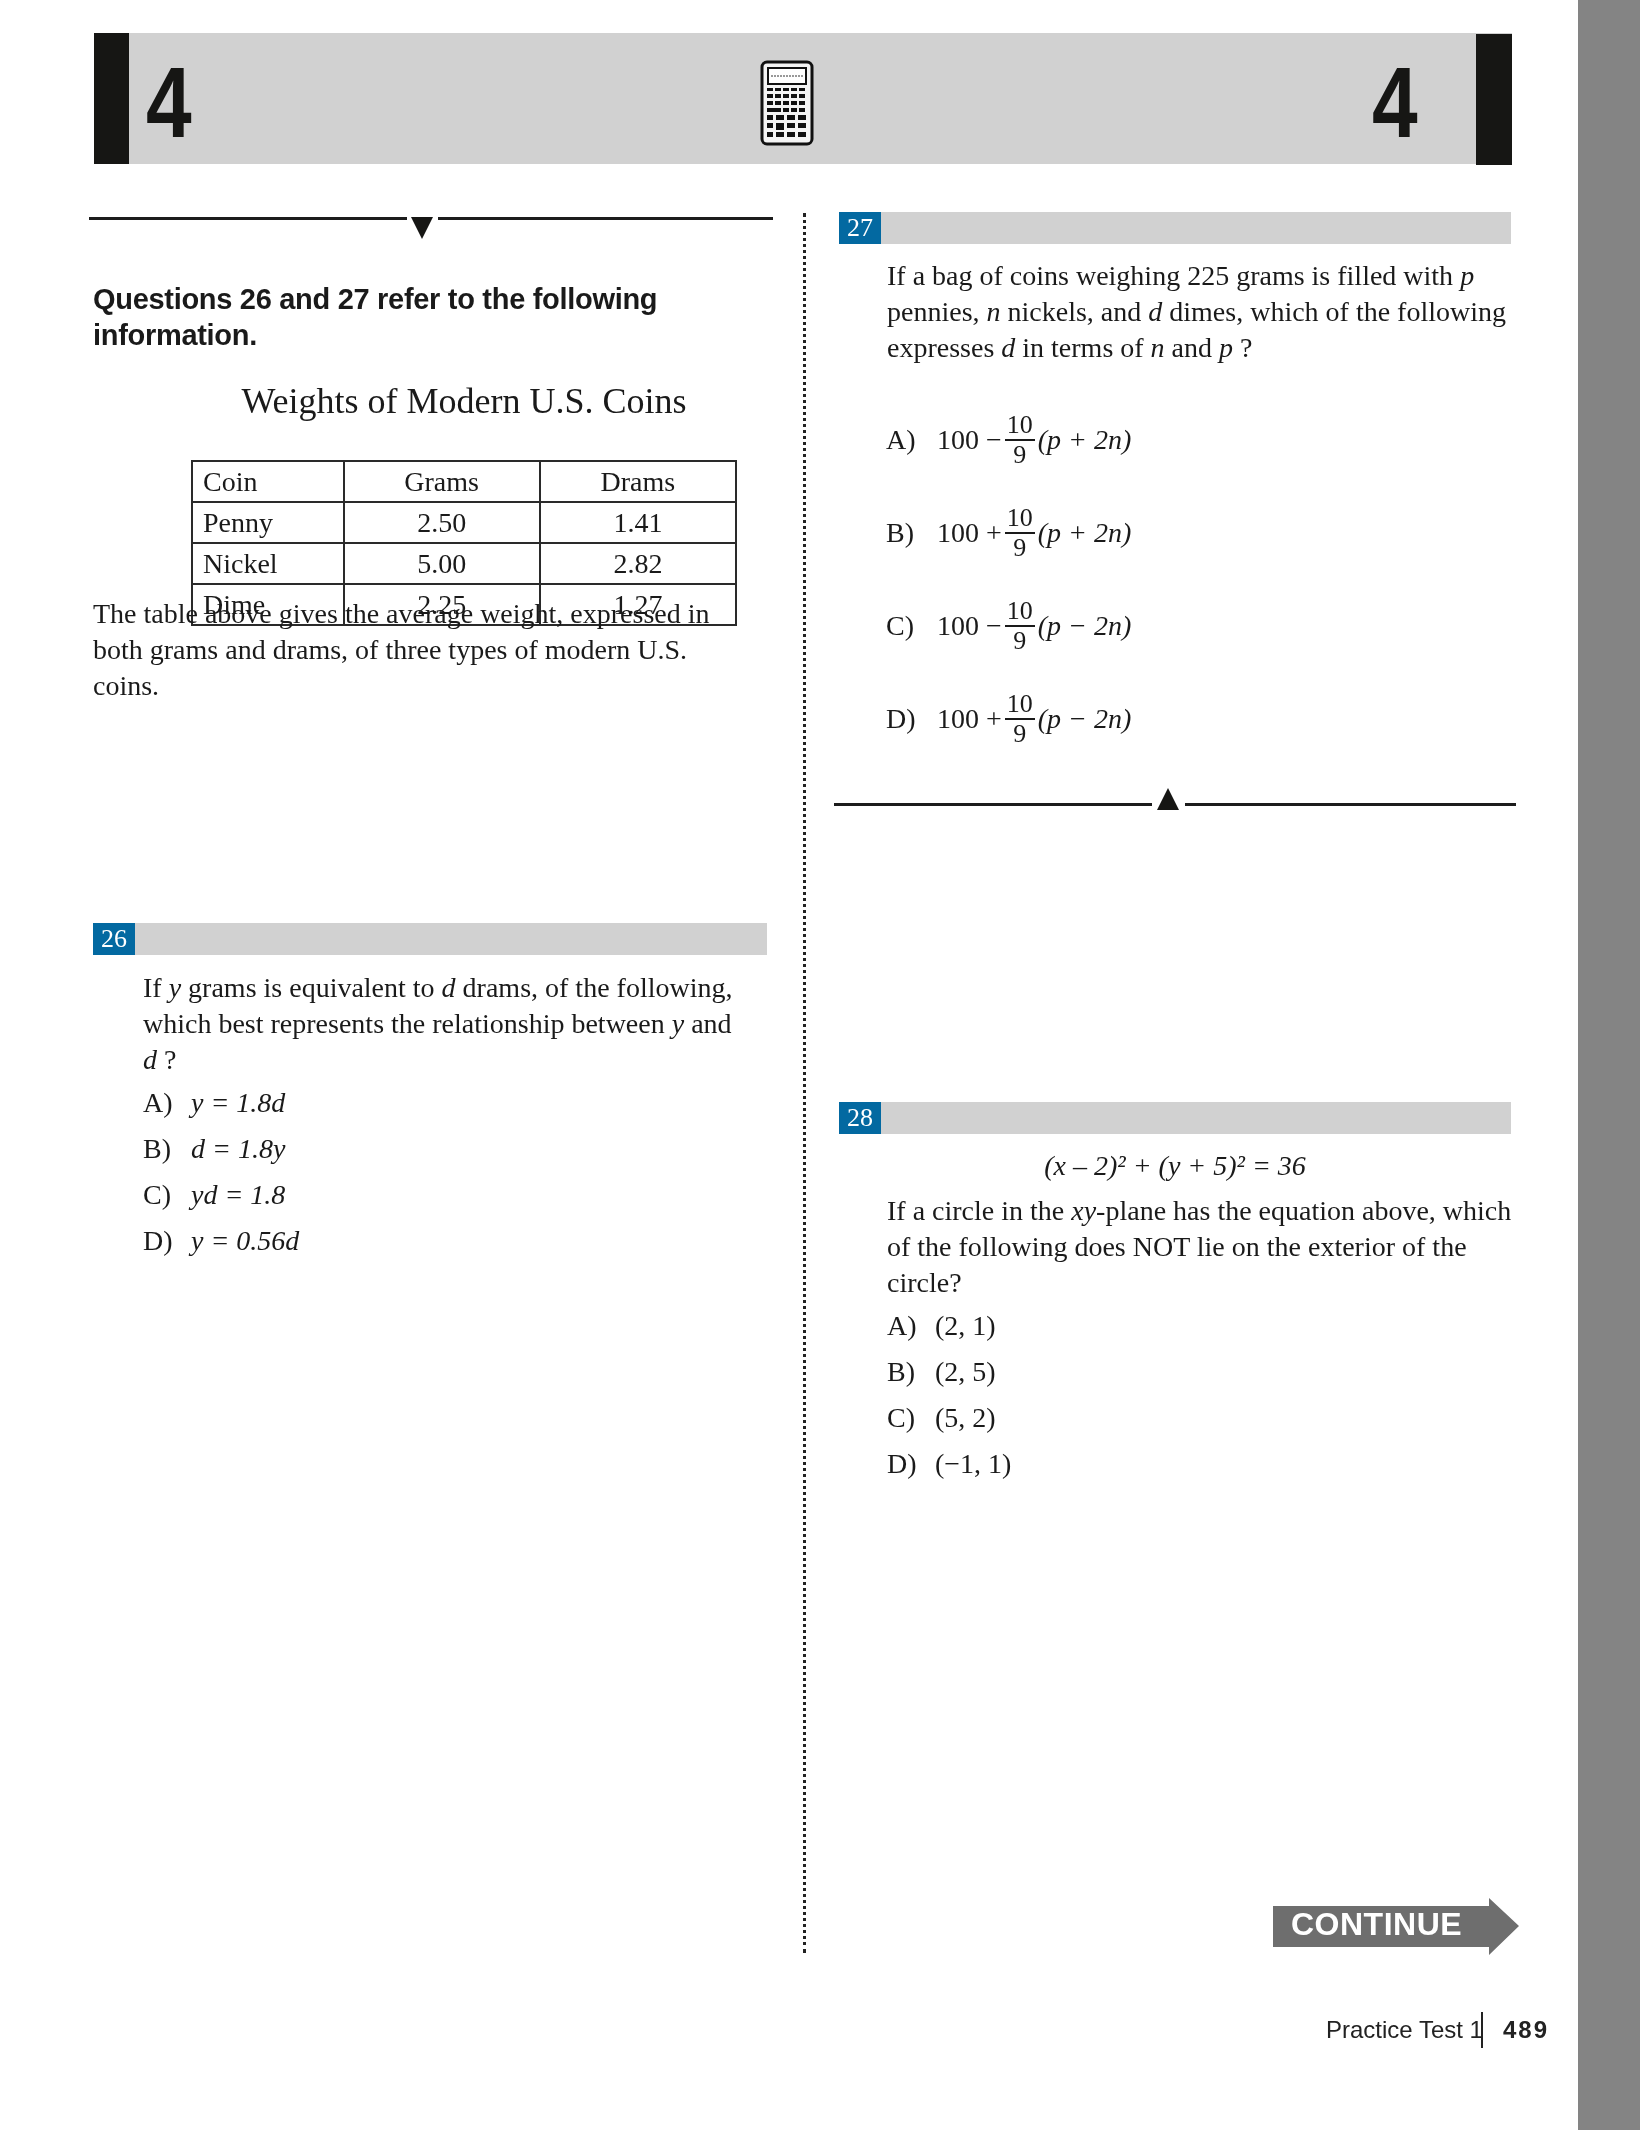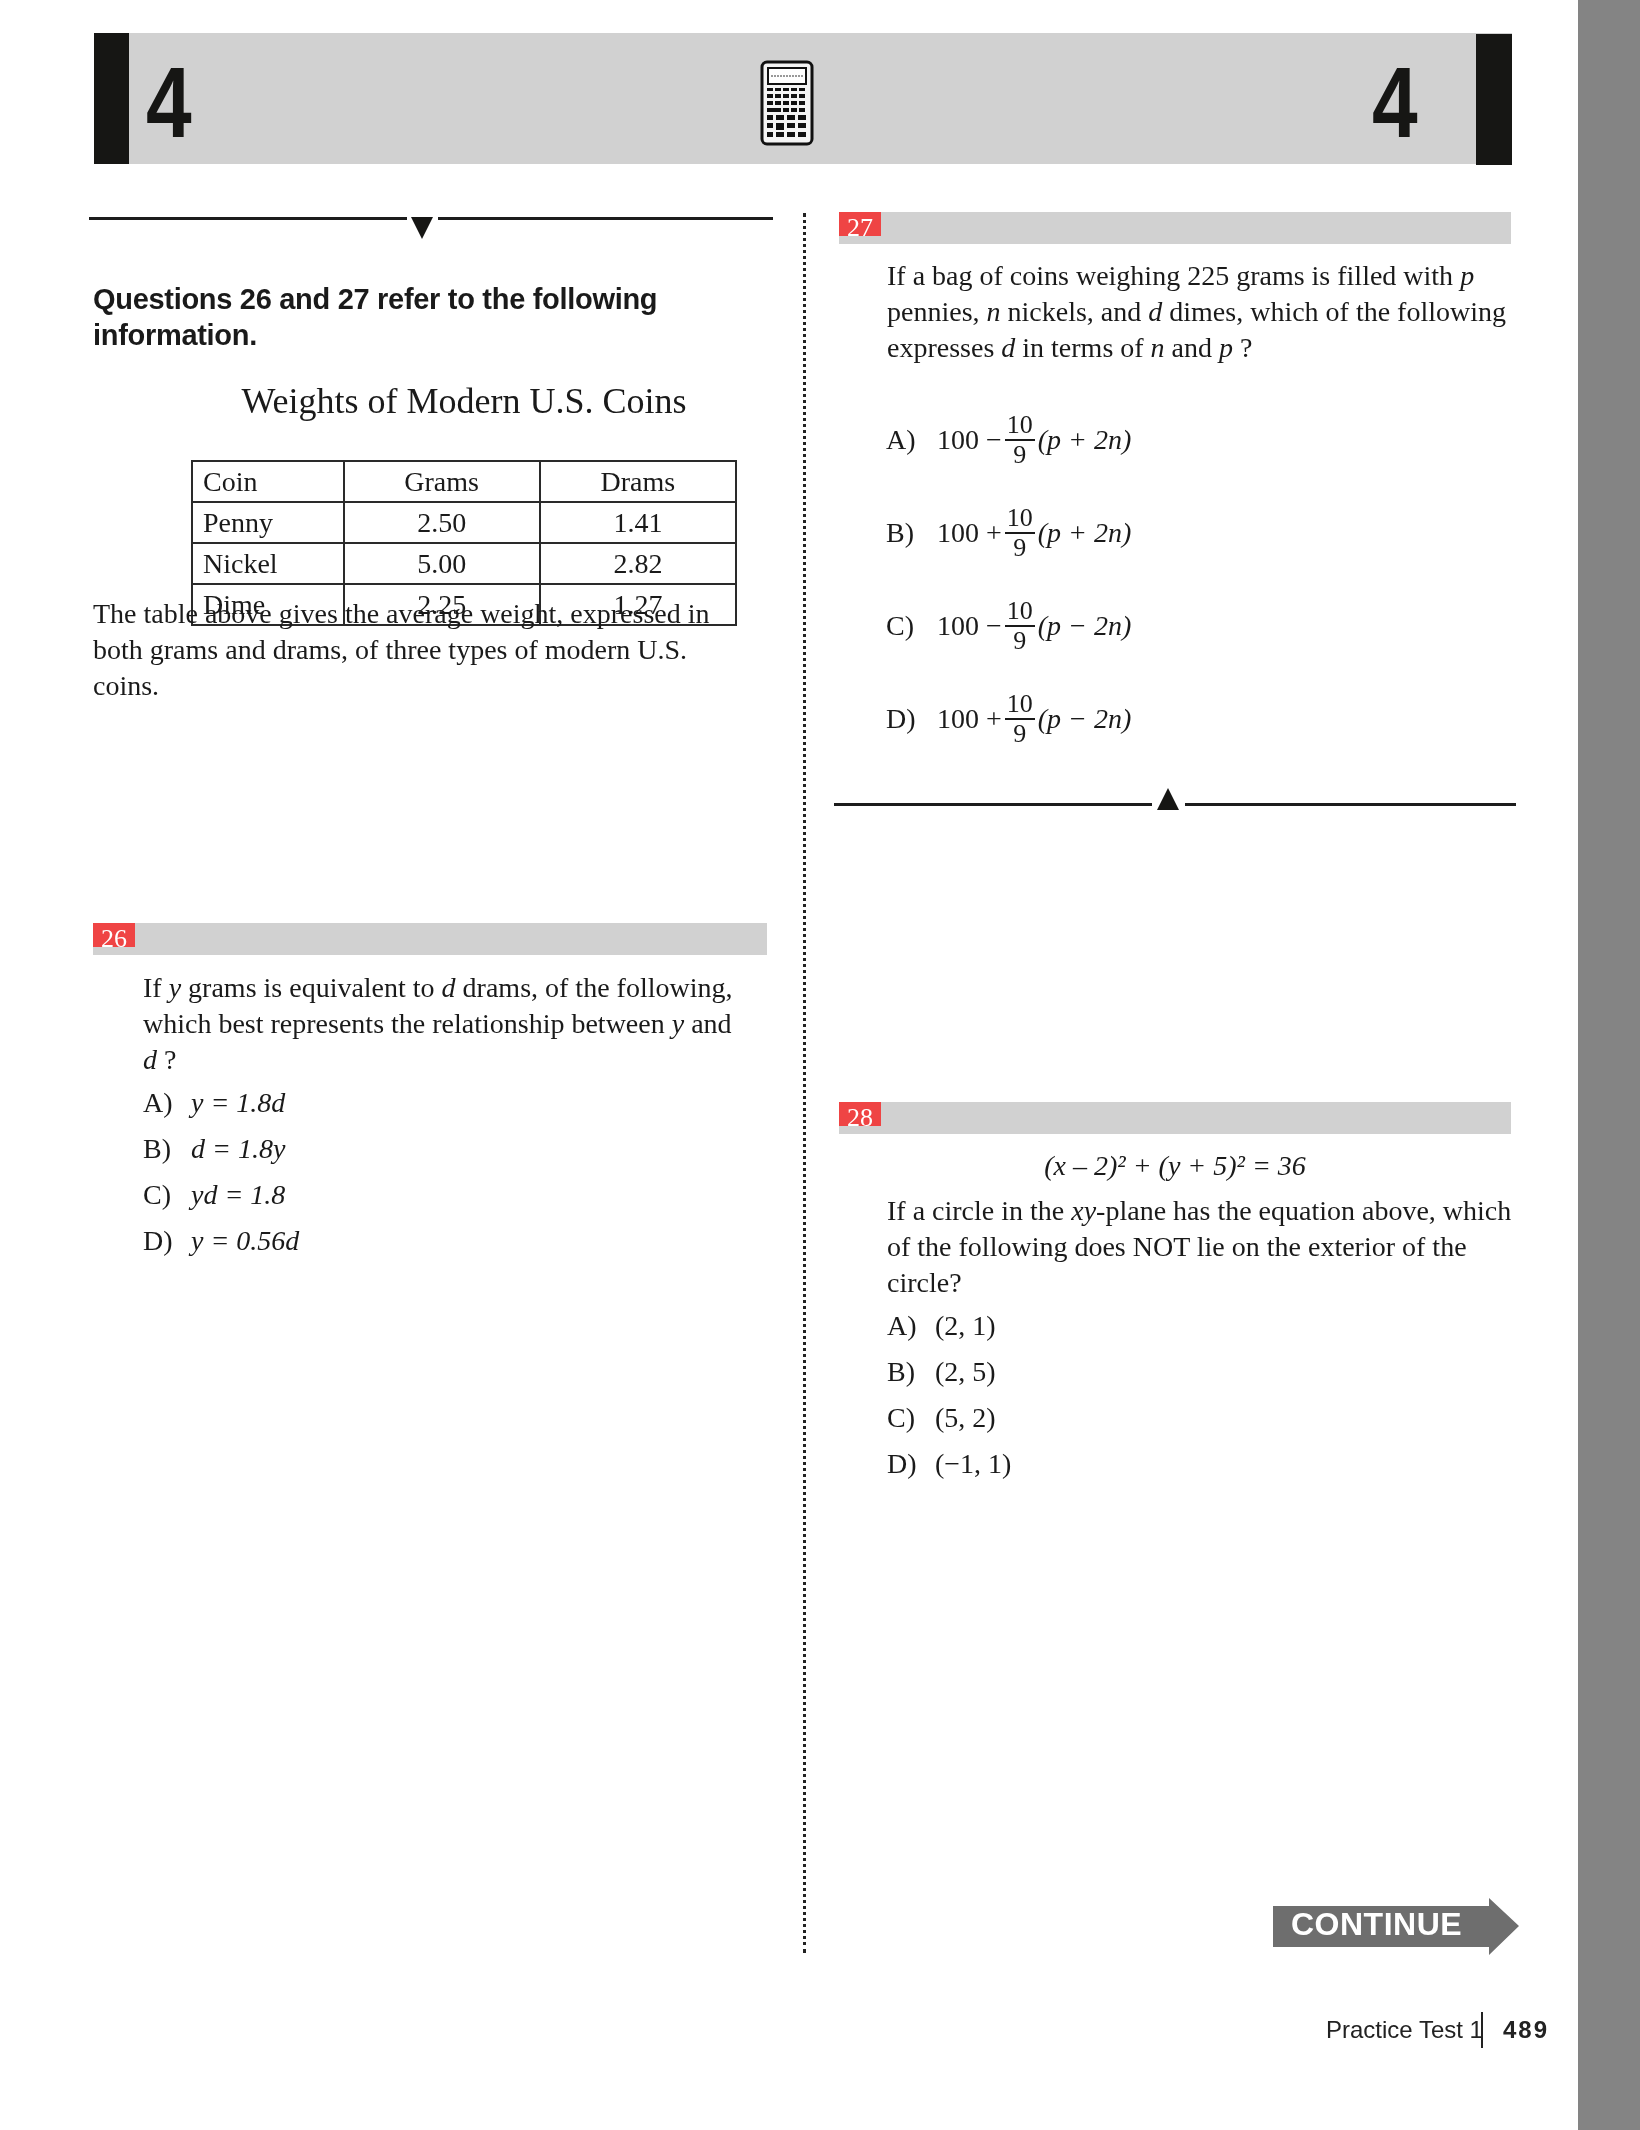--- a/index.html
+++ b/index.html
@@ -20,21 +20,21 @@
   .dotted-divider { left: 803px; top: 213px; width: 0; height: 1740px; border-left: 3px dotted #222; }
 
   .intro-bold { font-family: "Liberation Sans", "DejaVu Sans", sans-serif; font-weight: bold; font-size: 29px; line-height: 36px; letter-spacing: -0.3px; }
   .body-text { font-size: 28px; line-height: 36px; }
   .table-title { font-size: 36px; }
   table.coins { border-collapse: collapse; font-size: 28px; margin-top: 44px; }
   table.coins td { border: 2px solid #2a2a2a; height: 39px; padding: 0 10px; }
   table.coins td.num { text-align: center; }
 
   .qbar { height: 32px; background: #d1d1d1; }
-  .qnum { background: #ef4444; color: #ffffff; font-size: 26px; line-height: 32px; height: 24px; padding: 0 8px; display: inline-block; }
+  .qnum { background: #0369a1; color: #ffffff; font-size: 26px; line-height: 32px; height: 32px; padding: 0 8px; display: inline-block; }
 
   .choice { font-size: 28px; line-height: 36px; display: flex; }
   .choice .letter { width: 48px; flex: none; }
   .frac-choice { font-size: 28px; display: flex; align-items: center; height: 70px; }
   .frac { display: inline-flex; flex-direction: column; align-items: center; margin: 0 3px; font-size: 26px; line-height: 28px; }
   .frac .numr { border-bottom: 2px solid #1a1a1a; padding: 0 2px; }
   i { font-style: italic; }
 
   .continue { left: 1273px; top: 1898px; width: 246px; height: 57px; }
   .continue-label { position: absolute; left: 18px; top: 8px; font-family: "Liberation Sans", "DejaVu Sans", sans-serif; font-weight: bold; font-size: 32px; color: #ffffff; letter-spacing: 0.5px; }

